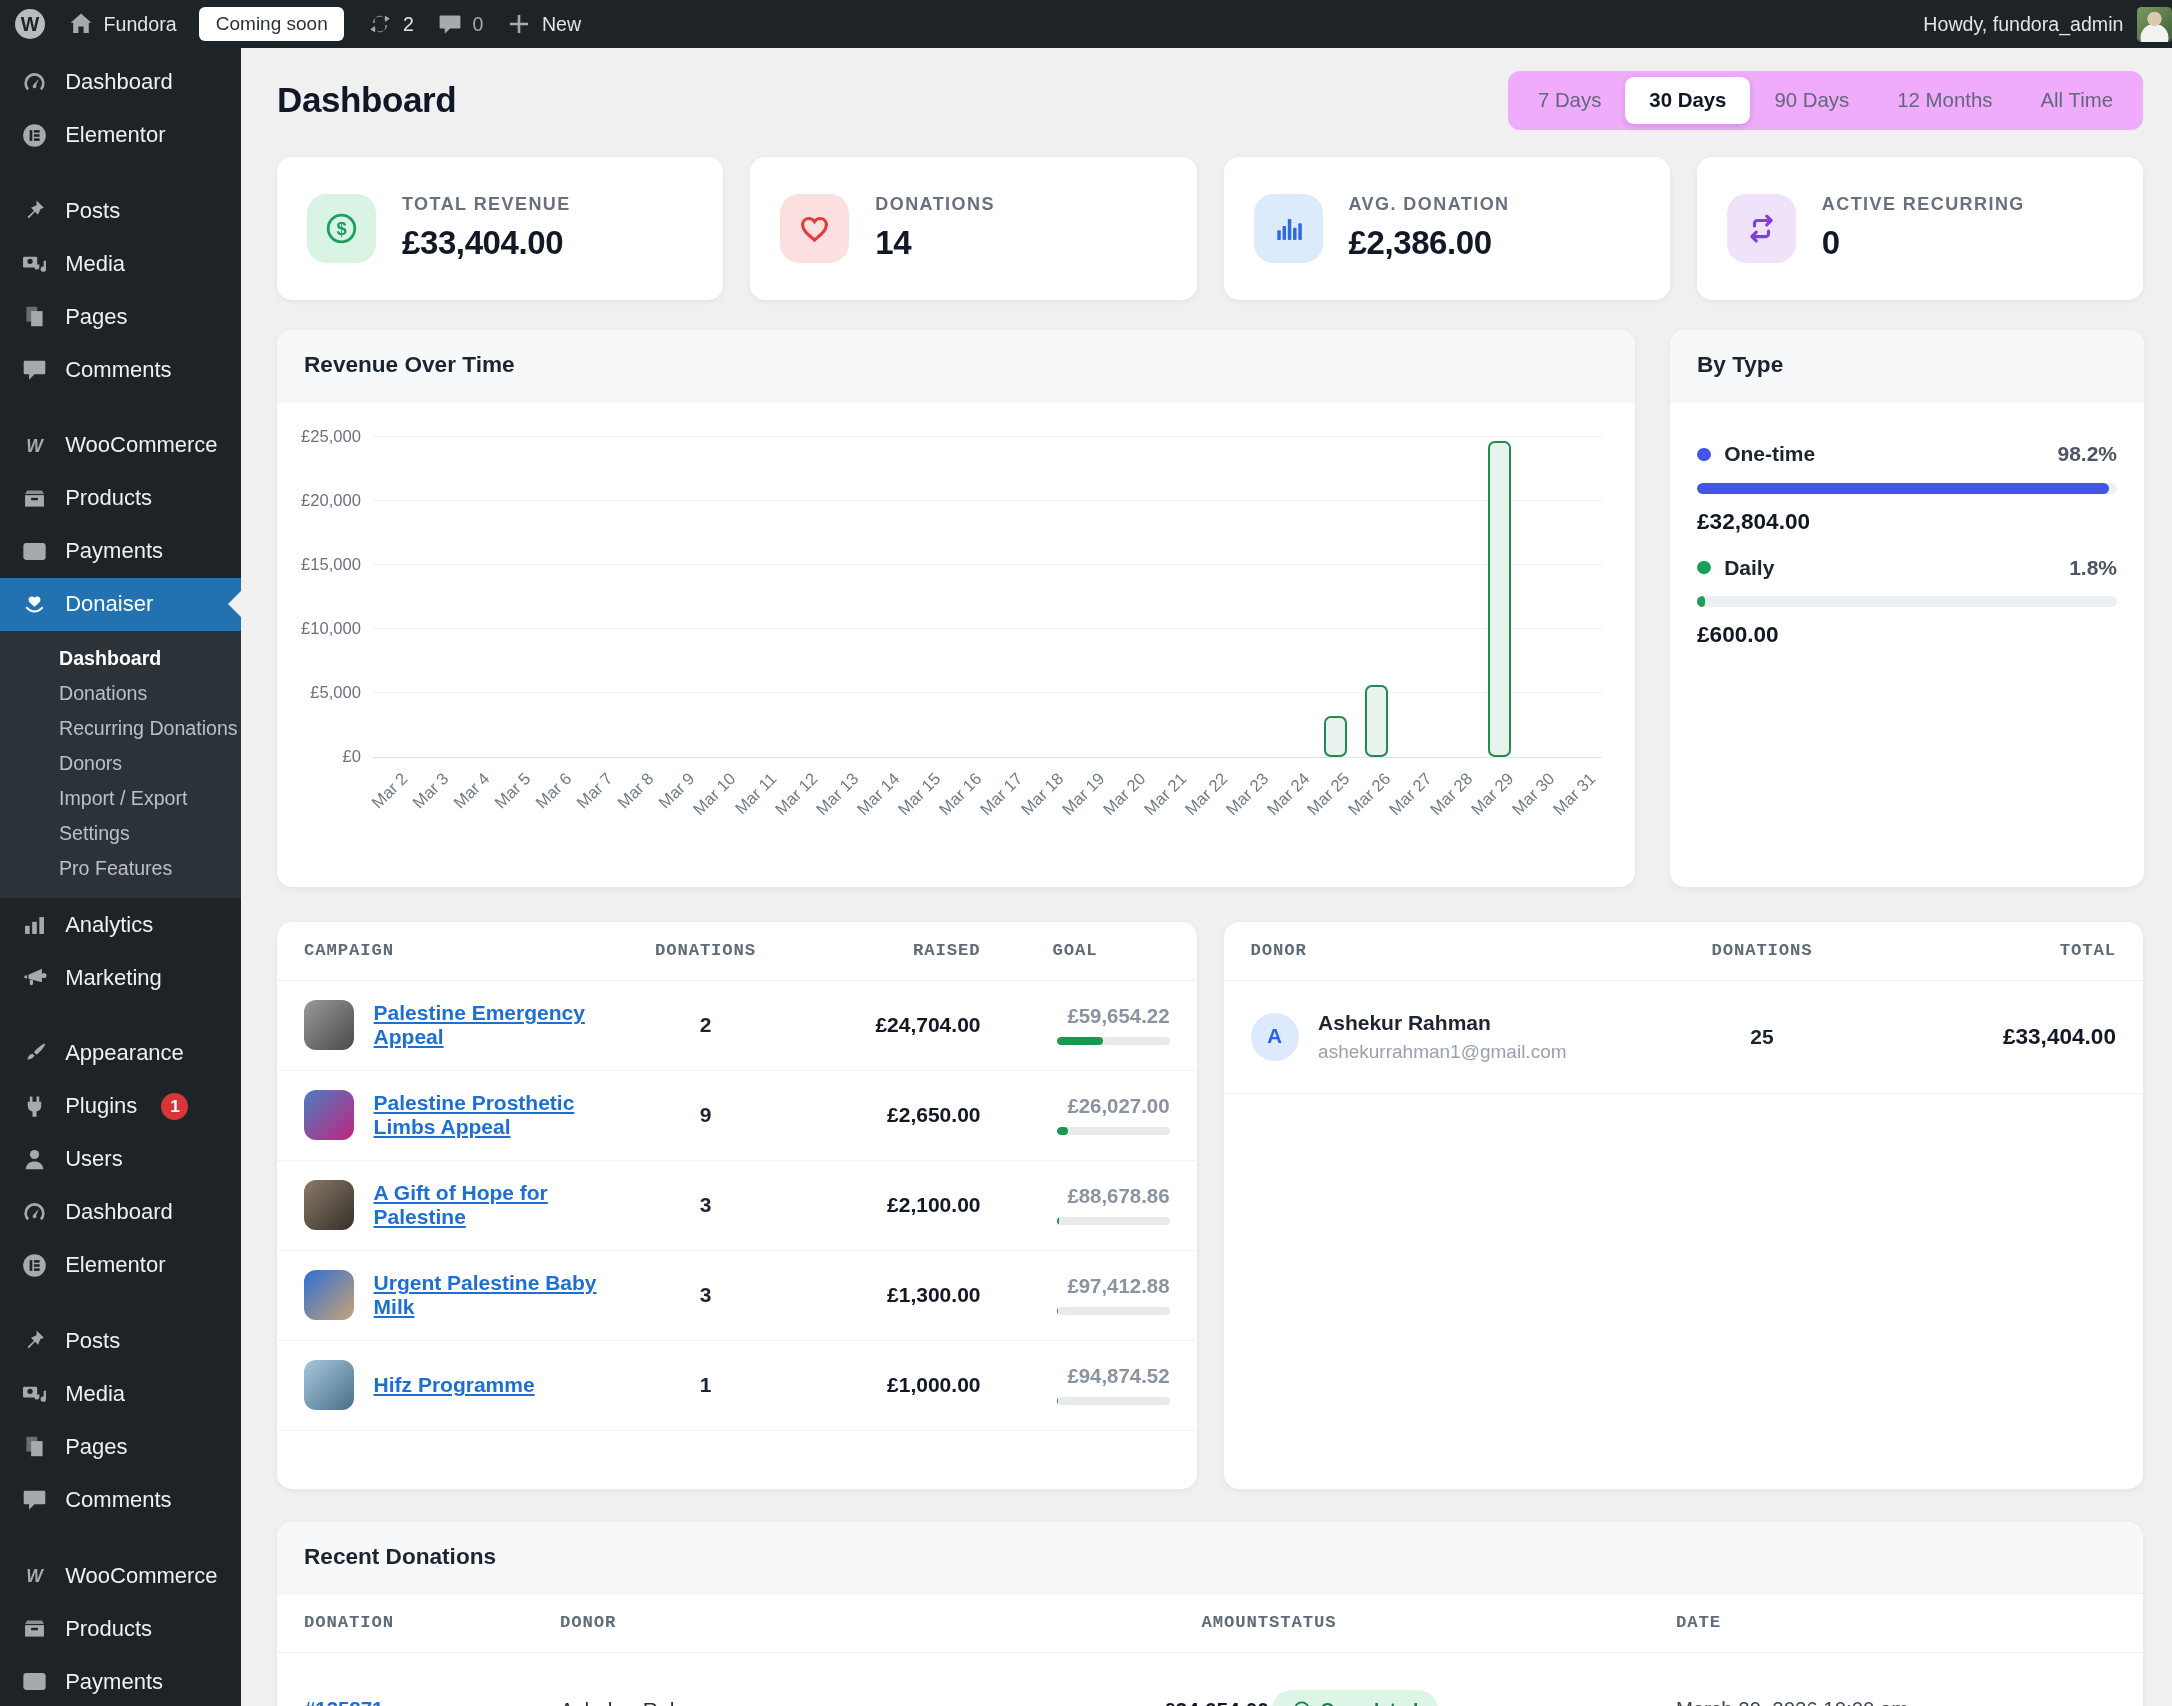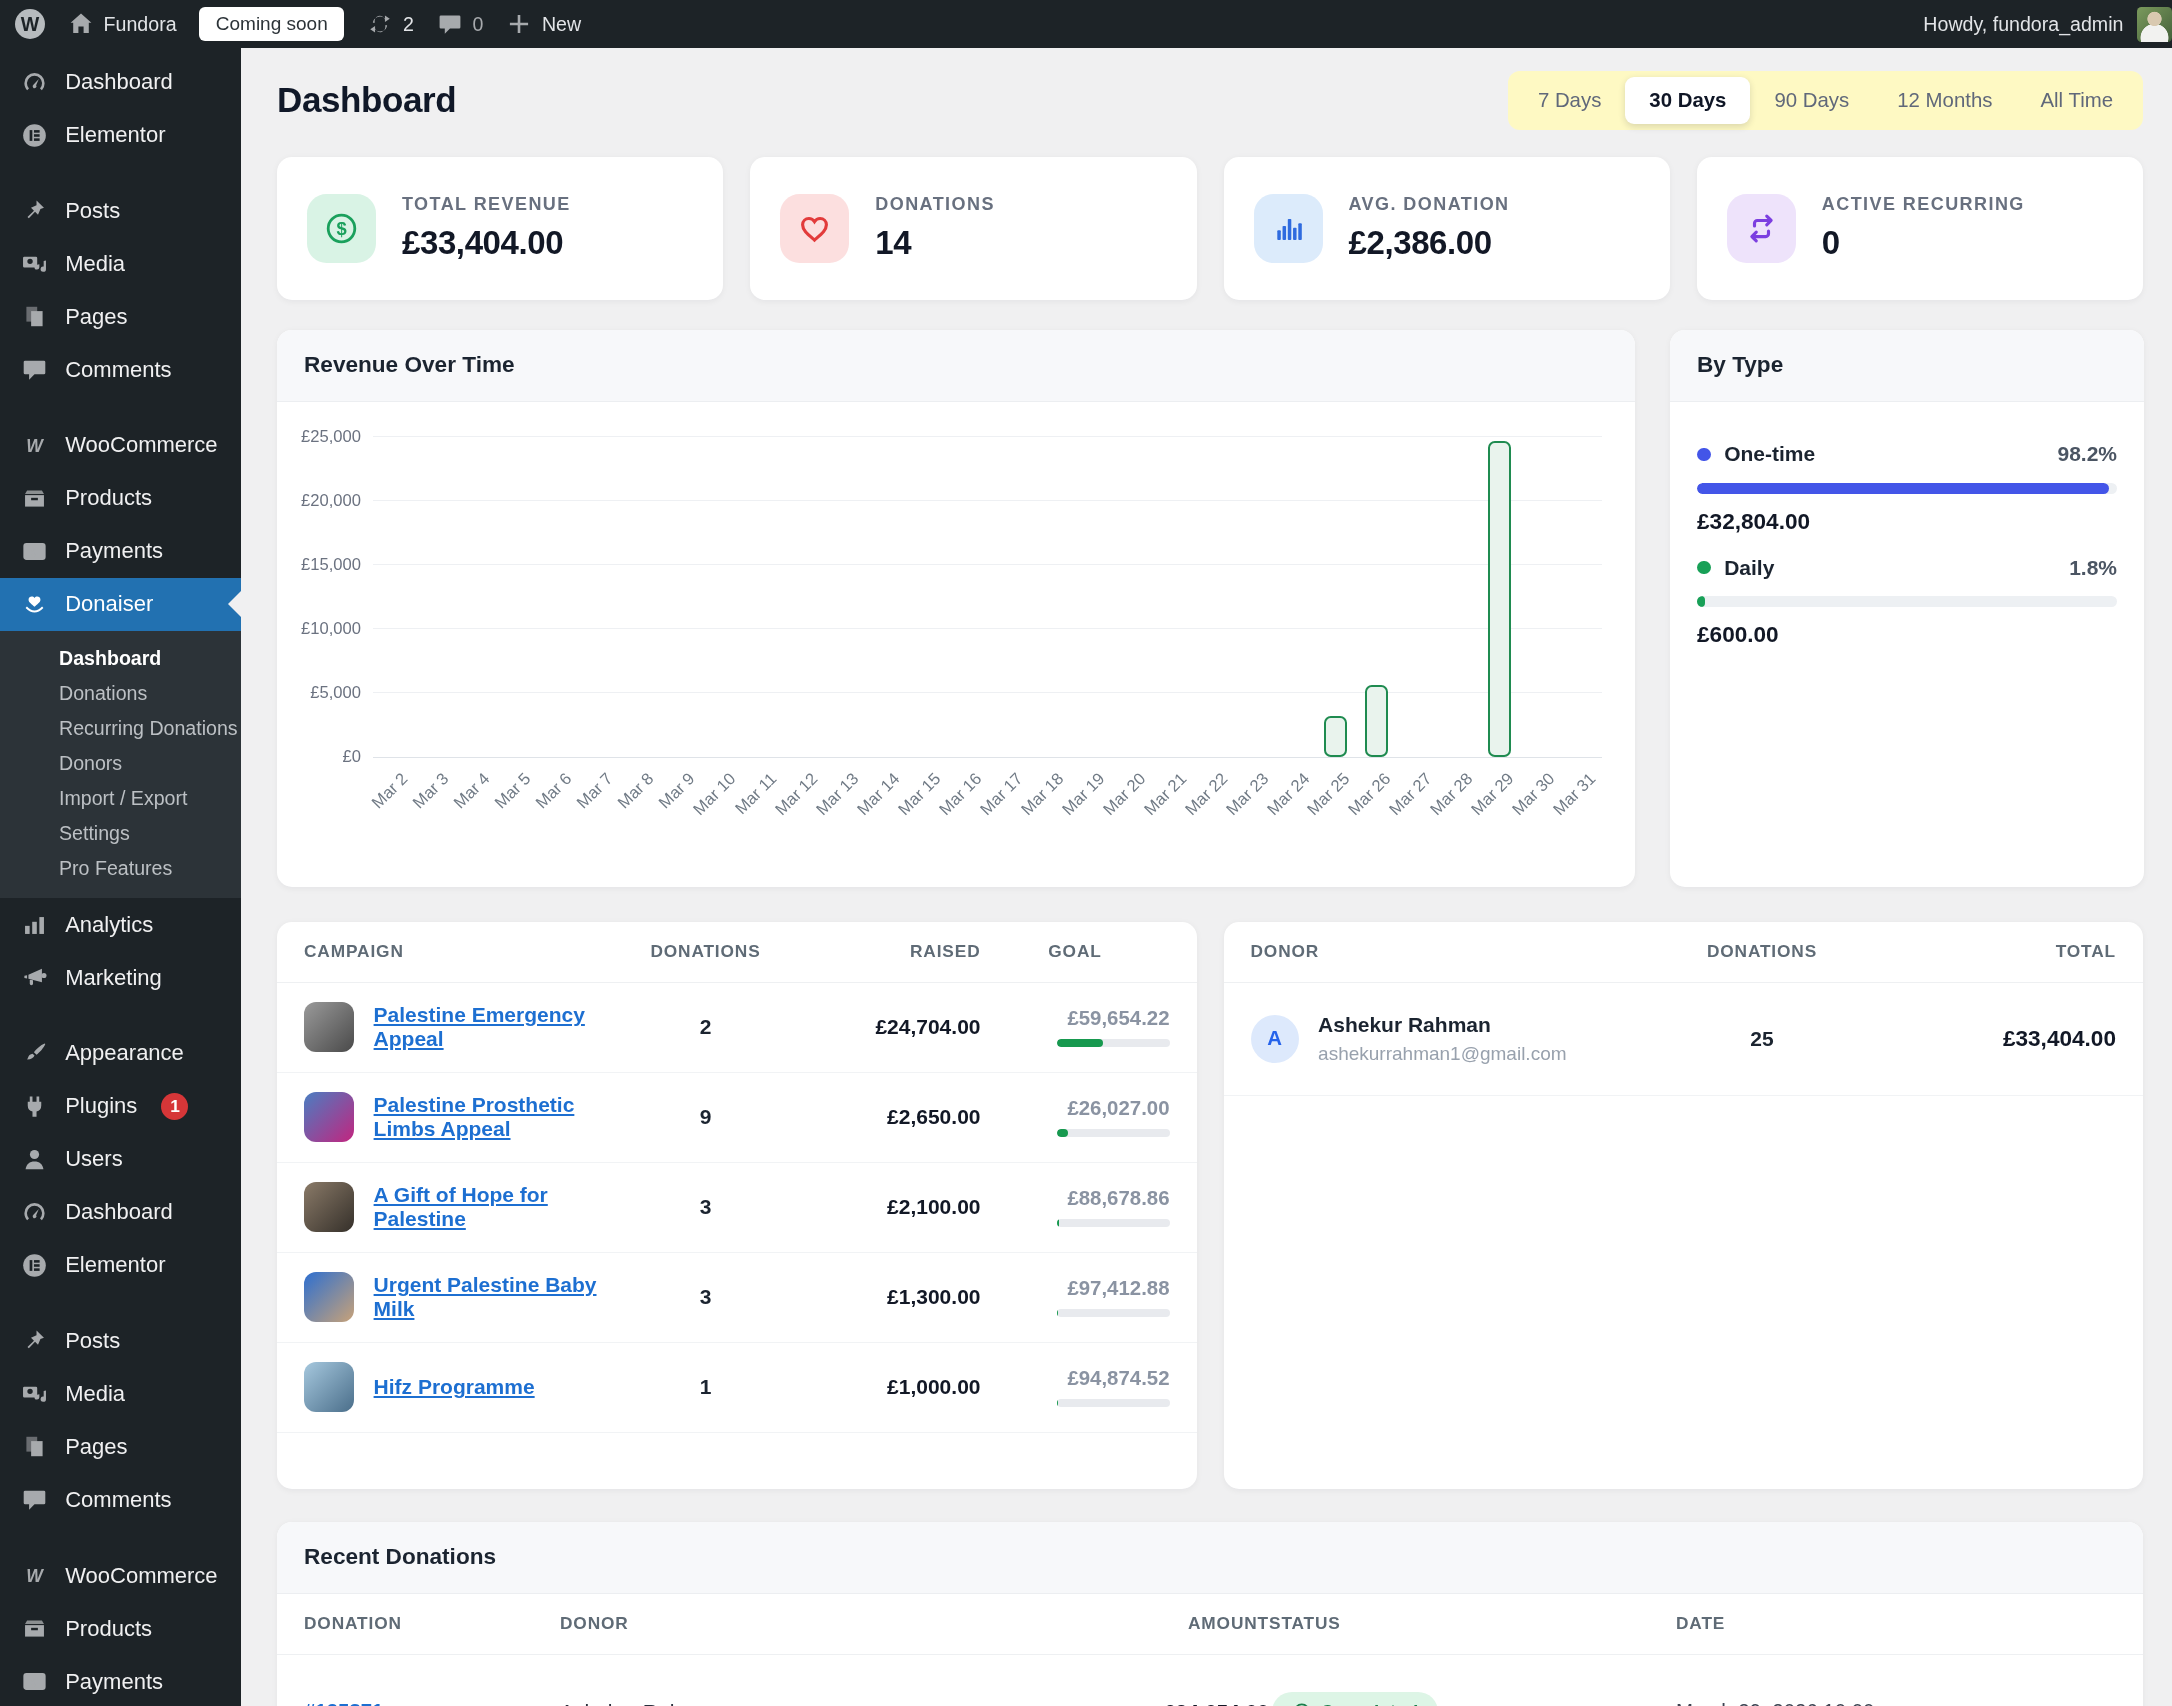--- a/index.html
+++ b/index.html
@@ -37,21 +37,21 @@
   .mi-badge { margin-left:7.5px; background:#d63638; color:#fff; border-radius:754px; min-width:27px; height:27px;
     font-size:17.3px; font-weight:700; display:inline-flex; align-items:center; justify-content:center; padding:0 6px; }
   .submenu { background:#2c3338; padding:10.6px 0 12px 0; }
   .submenu-item { height:35px; line-height:35px; padding-left:59px; font-size:19.6px; color:#bcc0c4; cursor:pointer; }
   .submenu-item.current { color:#ffffff; font-weight:700; }
 
   
   .main { position:absolute; left:241px; top:48px; width:1931px; height:1658px; padding:22.6px 29px 0 36px; }
   .page-head { display:flex; align-items:center; justify-content:space-between; margin-bottom:27px; }
   .page-title { font-size:35px; font-weight:800; color:#101828; letter-spacing:-0.4px; }
-  .range-tabs { background:#fef9c3; border-radius:12px; padding:6px; display:flex; align-items:center; }
+  .range-tabs { background:#f0abfc; border-radius:12px; padding:6px; display:flex; align-items:center; }
   .range-tab { font-size:20.4px; color:#60687a; padding:12px 24px; border-radius:9px; cursor:pointer; white-space:nowrap; }
   .range-tab.active { background:#fff; color:#0f1626; font-weight:700; box-shadow:0 2.3px 7.5px rgba(16,24,40,.14); }
 
   .card { background:#fff; border-radius:15px; box-shadow:0 1.5px 6px rgba(16,24,40,.05); }
   .card-head { background:#f7f8fa; border-bottom:1.5px solid #eceef1; border-radius:15px 15px 0 0;
     padding:22.6px 27px; font-size:22.6px; font-weight:700; color:#1b2430; }
 
   
   .stats { display:grid; grid-template-columns:repeat(4,1fr); gap:27px; }
   .stat-card { height:143px; display:flex; align-items:center; gap:26px; padding:0 30px; }
@@ -79,21 +79,21 @@
   .bt-dot { width:13.6px; height:13.6px; border-radius:50%; margin-right:13.6px; }
   .bt-pct { margin-left:auto; color:#4b5563; }
   .bt-track { height:10.6px; border-radius:754px; background:#edf0f3; margin:16.6px 0 15px; overflow:hidden; }
   .bt-fill { height:100%; border-radius:754px; }
   .bt-amount { font-size:22.6px; font-weight:800; color:#121826; }
 
   
   .row3 { display:grid; grid-template-columns:1fr 1fr; gap:27px; margin-top:35px; }
   .row3 .card { height:567px; overflow:hidden; }
   .thead { display:grid; padding:19.6px 27px; font-size:17.3px; font-weight:700; letter-spacing:.05em;
-    color:#5f6b76; text-transform:uppercase; border-bottom:1.5px solid #eef0f2; }
+    color:#5f6b76; text-transform:uppercase; border-bottom:1.5px solid #eef0f2;font-family:Liberation Mono, monospace; }
   .camp-grid { grid-template-columns:1fr 128px 211px 189px; }
   .donor-grid { grid-template-columns:1fr 226px 241px; }
   .trow { display:grid; align-items:center; padding:0 27px; border-bottom:1.5px solid #f1f3f5; }
   .camp-row { grid-template-columns:1fr 128px 211px 189px; height:90px; }
   .thumb { width:50px; height:50px; border-radius:12px; flex:0 0 50px; }
   .camp-name { display:flex; align-items:center; gap:19.6px; }
   .link { color:#1d6fd1; font-weight:700; font-size:21px; text-decoration:underline; cursor:pointer; }
   .num { font-size:21px; font-weight:700; color:#1b2430; text-align:center; }
   .raised { font-size:21px; font-weight:800; color:#121826; text-align:right; }
   .goal-cell { display:flex; flex-direction:column; align-items:flex-end; }

